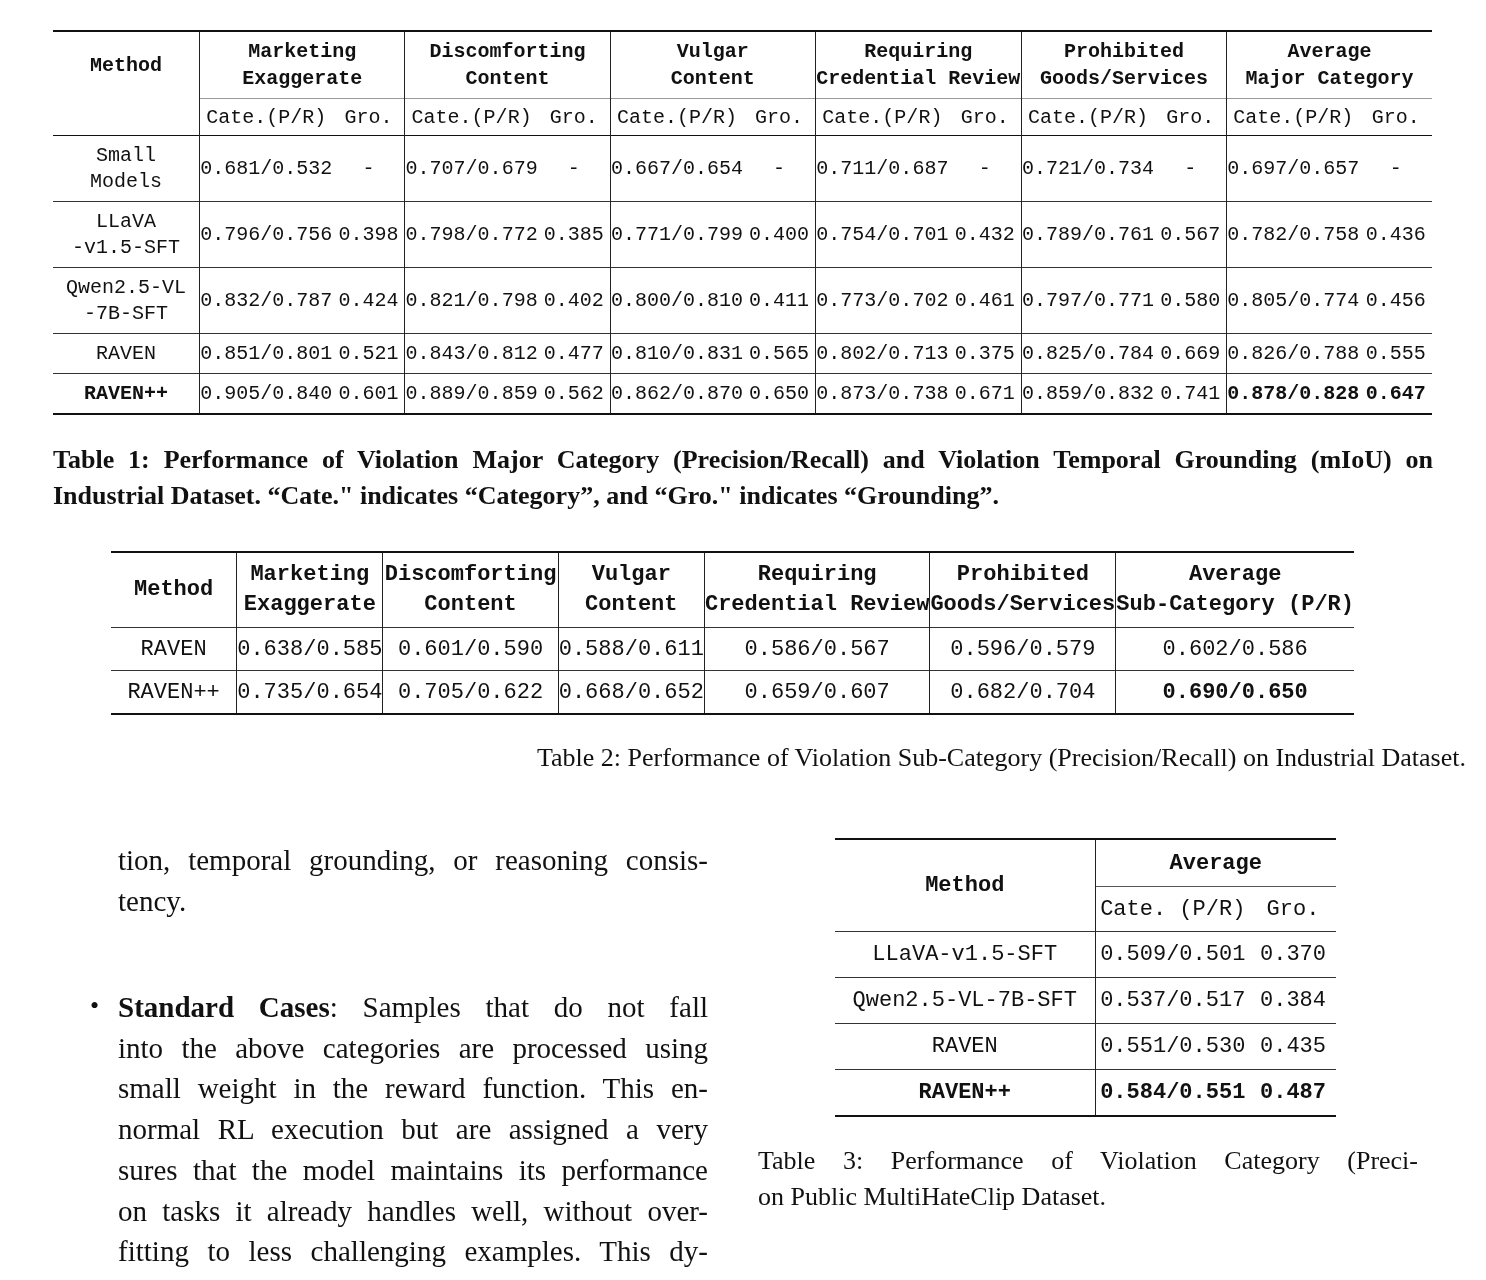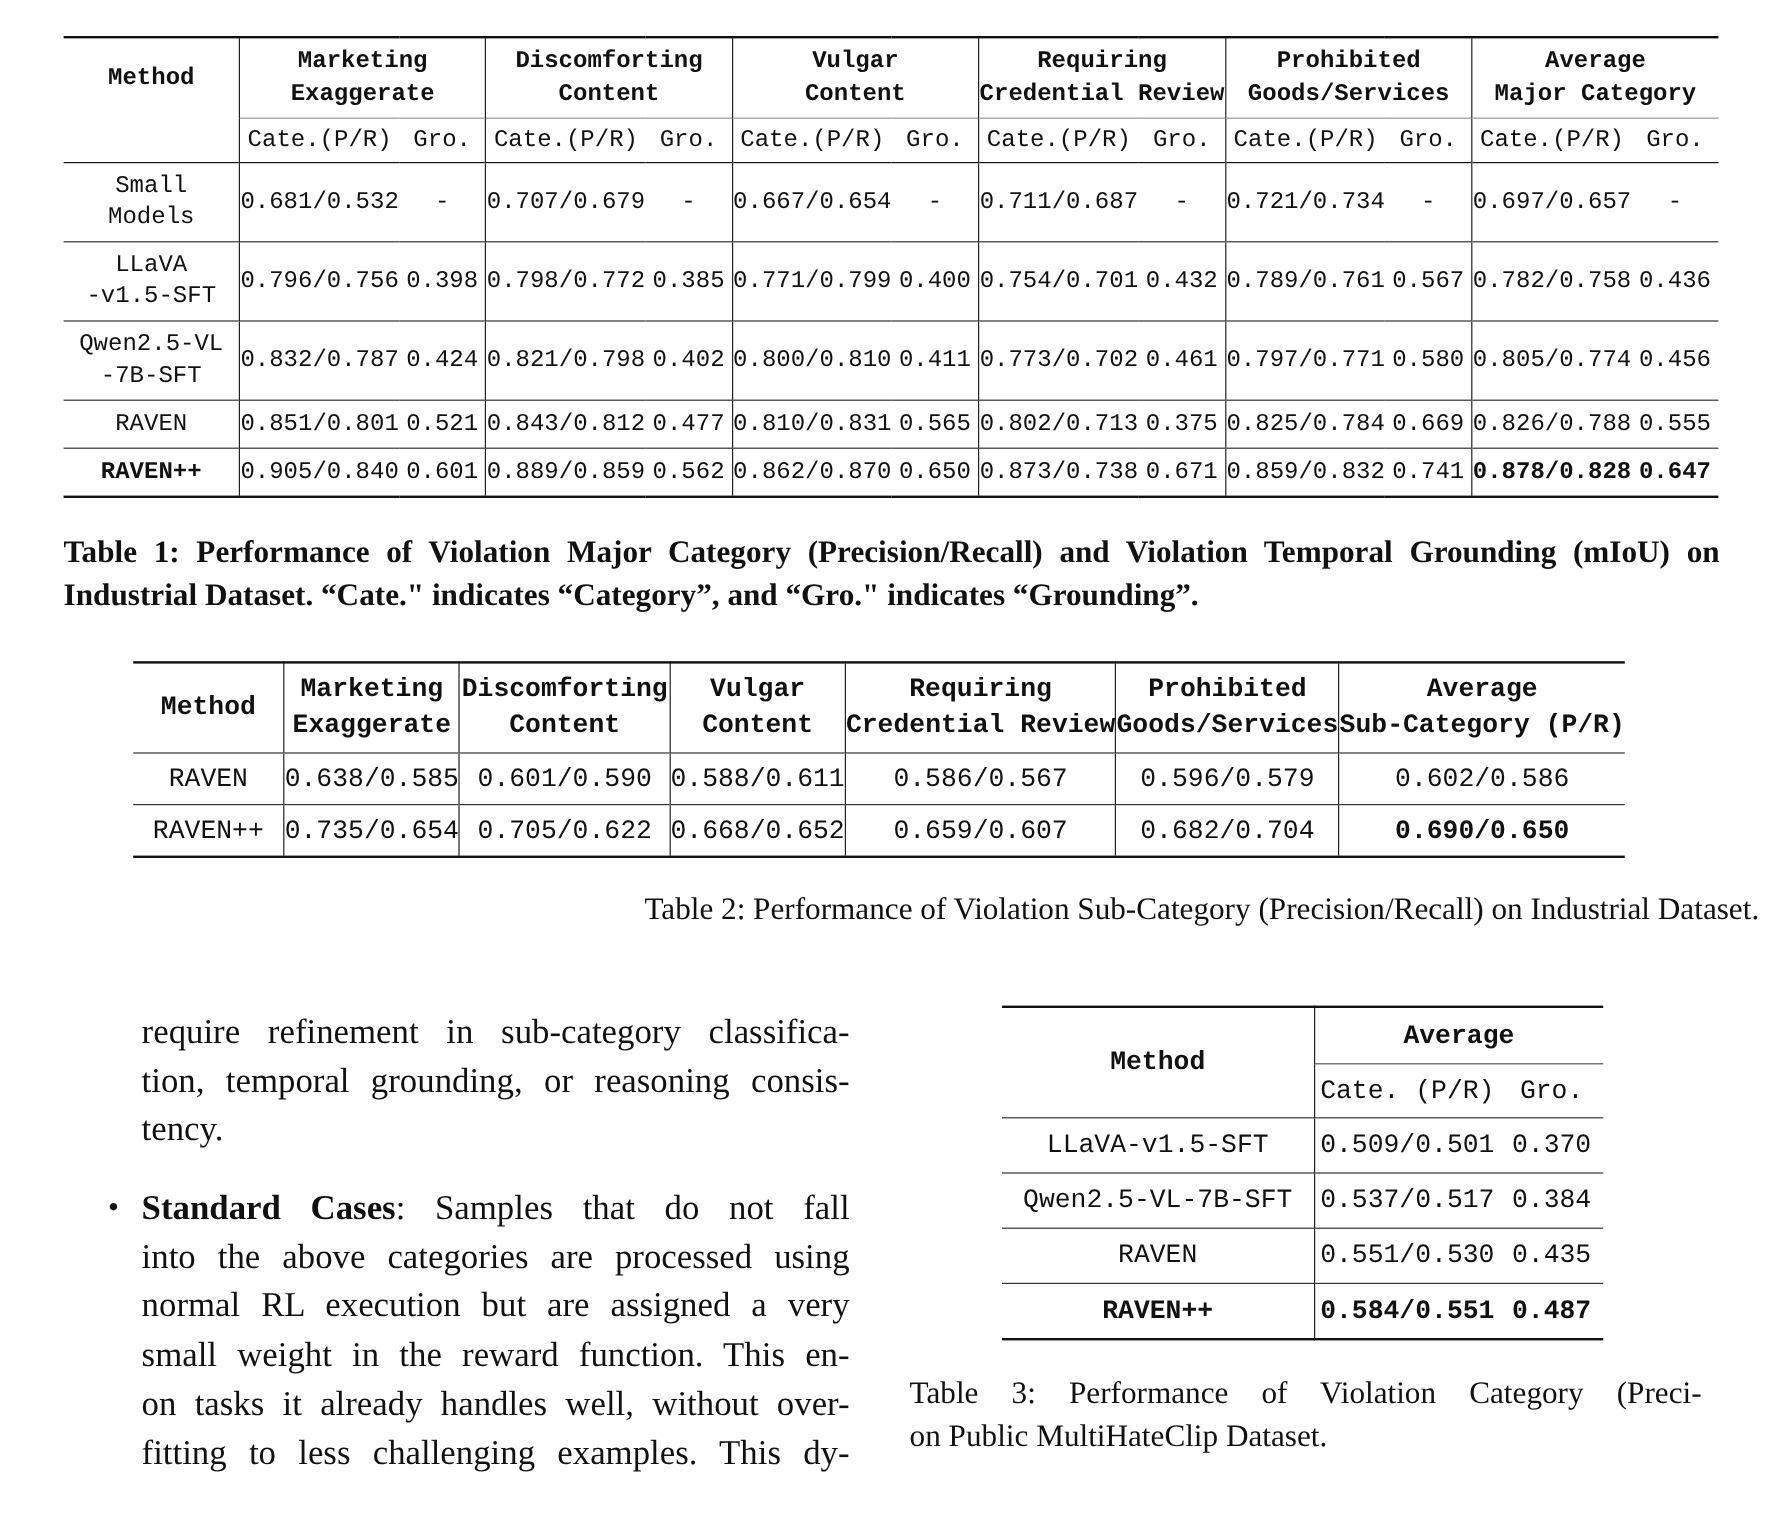--- a/index.html
+++ b/index.html
@@ -209,31 +209,31 @@
       <td class="vl">0.659/0.607</td>
       <td class="vl">0.682/0.704</td>
       <td class="vl b">0.690/0.650</td>
     </tr>
   </tbody>
 </table>
 
 <div class="caption" style="left:0; top:740px; width:1466px; text-align:right;">Table 2: Performance of Violation Sub-Category (Precision/Recall) on Industrial Dataset.</div>
 
 <div class="body-text" style="top:840px;">
-  <div style="text-align-last:justify;">require refinement in sub-category classifica-</div>
   <div style="text-align-last:justify;">tion, temporal grounding, or reasoning consis-</div>
   <div>tency.</div>
 </div>
 
 <div class="bullet" style="top:991px;">•</div>
 <div class="body-text" style="top:987px;">
   <div style="text-align-last:justify;"><b>Standard Cases</b><span>:  Samples that do not fall</span></div>
   <div style="text-align-last:justify;">into the above categories are processed using</div>
+  <div style="text-align-last:justify;">small weight in the reward function. This en-</div>
   <div style="text-align-last:justify;">normal RL execution but are assigned a very</div>
-  <div style="text-align-last:justify;">small weight in the reward function. This en-</div>
+  <div style="text-align-last:justify;">sures that the model maintains its performance</div>
   <div style="text-align-last:justify;">on tasks it already handles well, without over-</div>
   <div style="text-align-last:justify;">fitting to less challenging examples. This dy-</div>
 </div>
 
 <table id="t3">
   <colgroup>
       <col style="width:260px">
       <col style="width:155px">
       <col style="width:86px">
     </colgroup>

